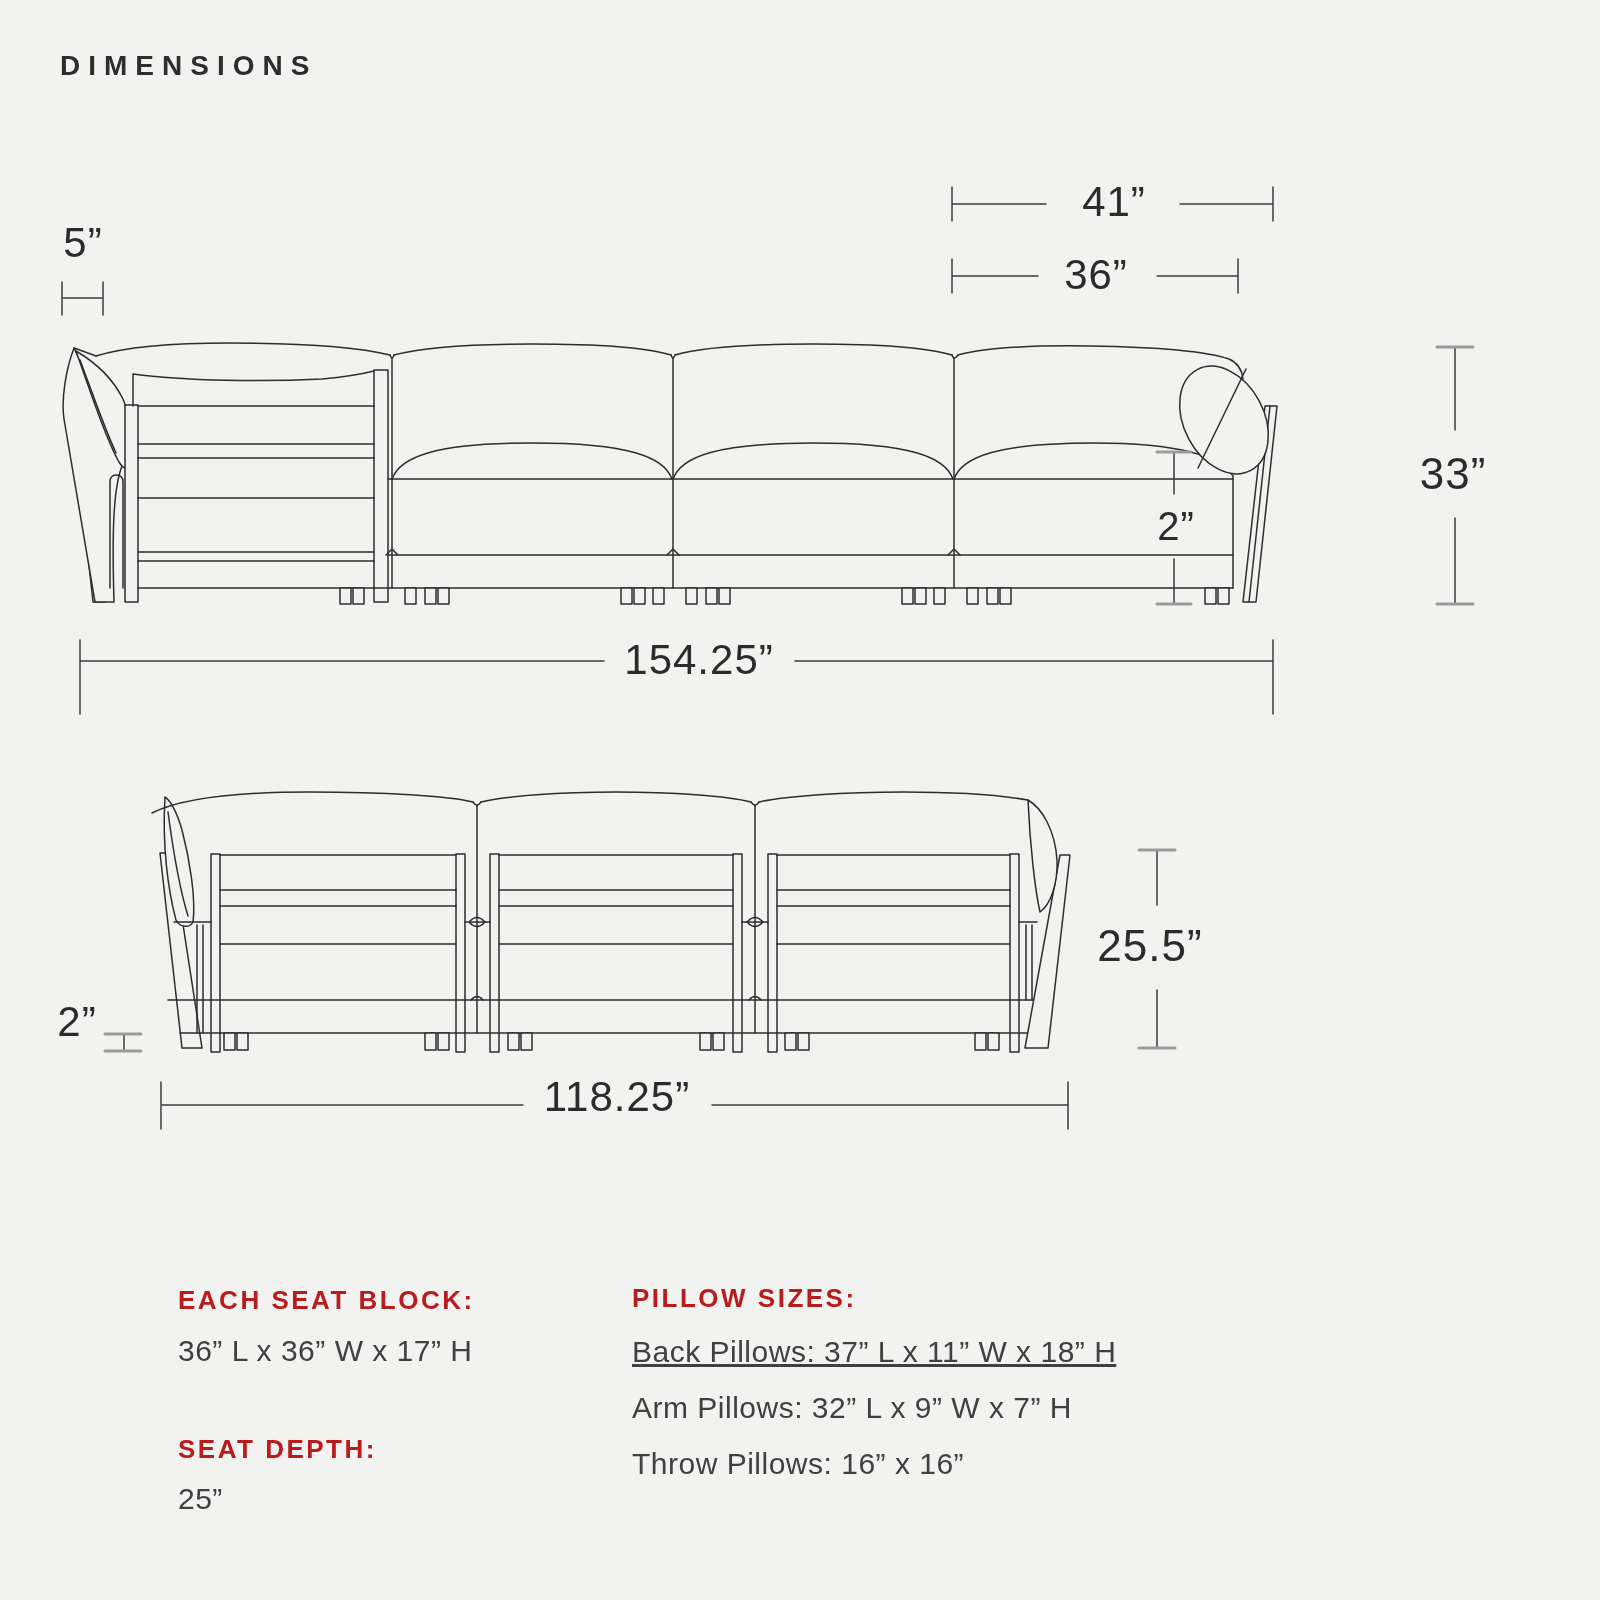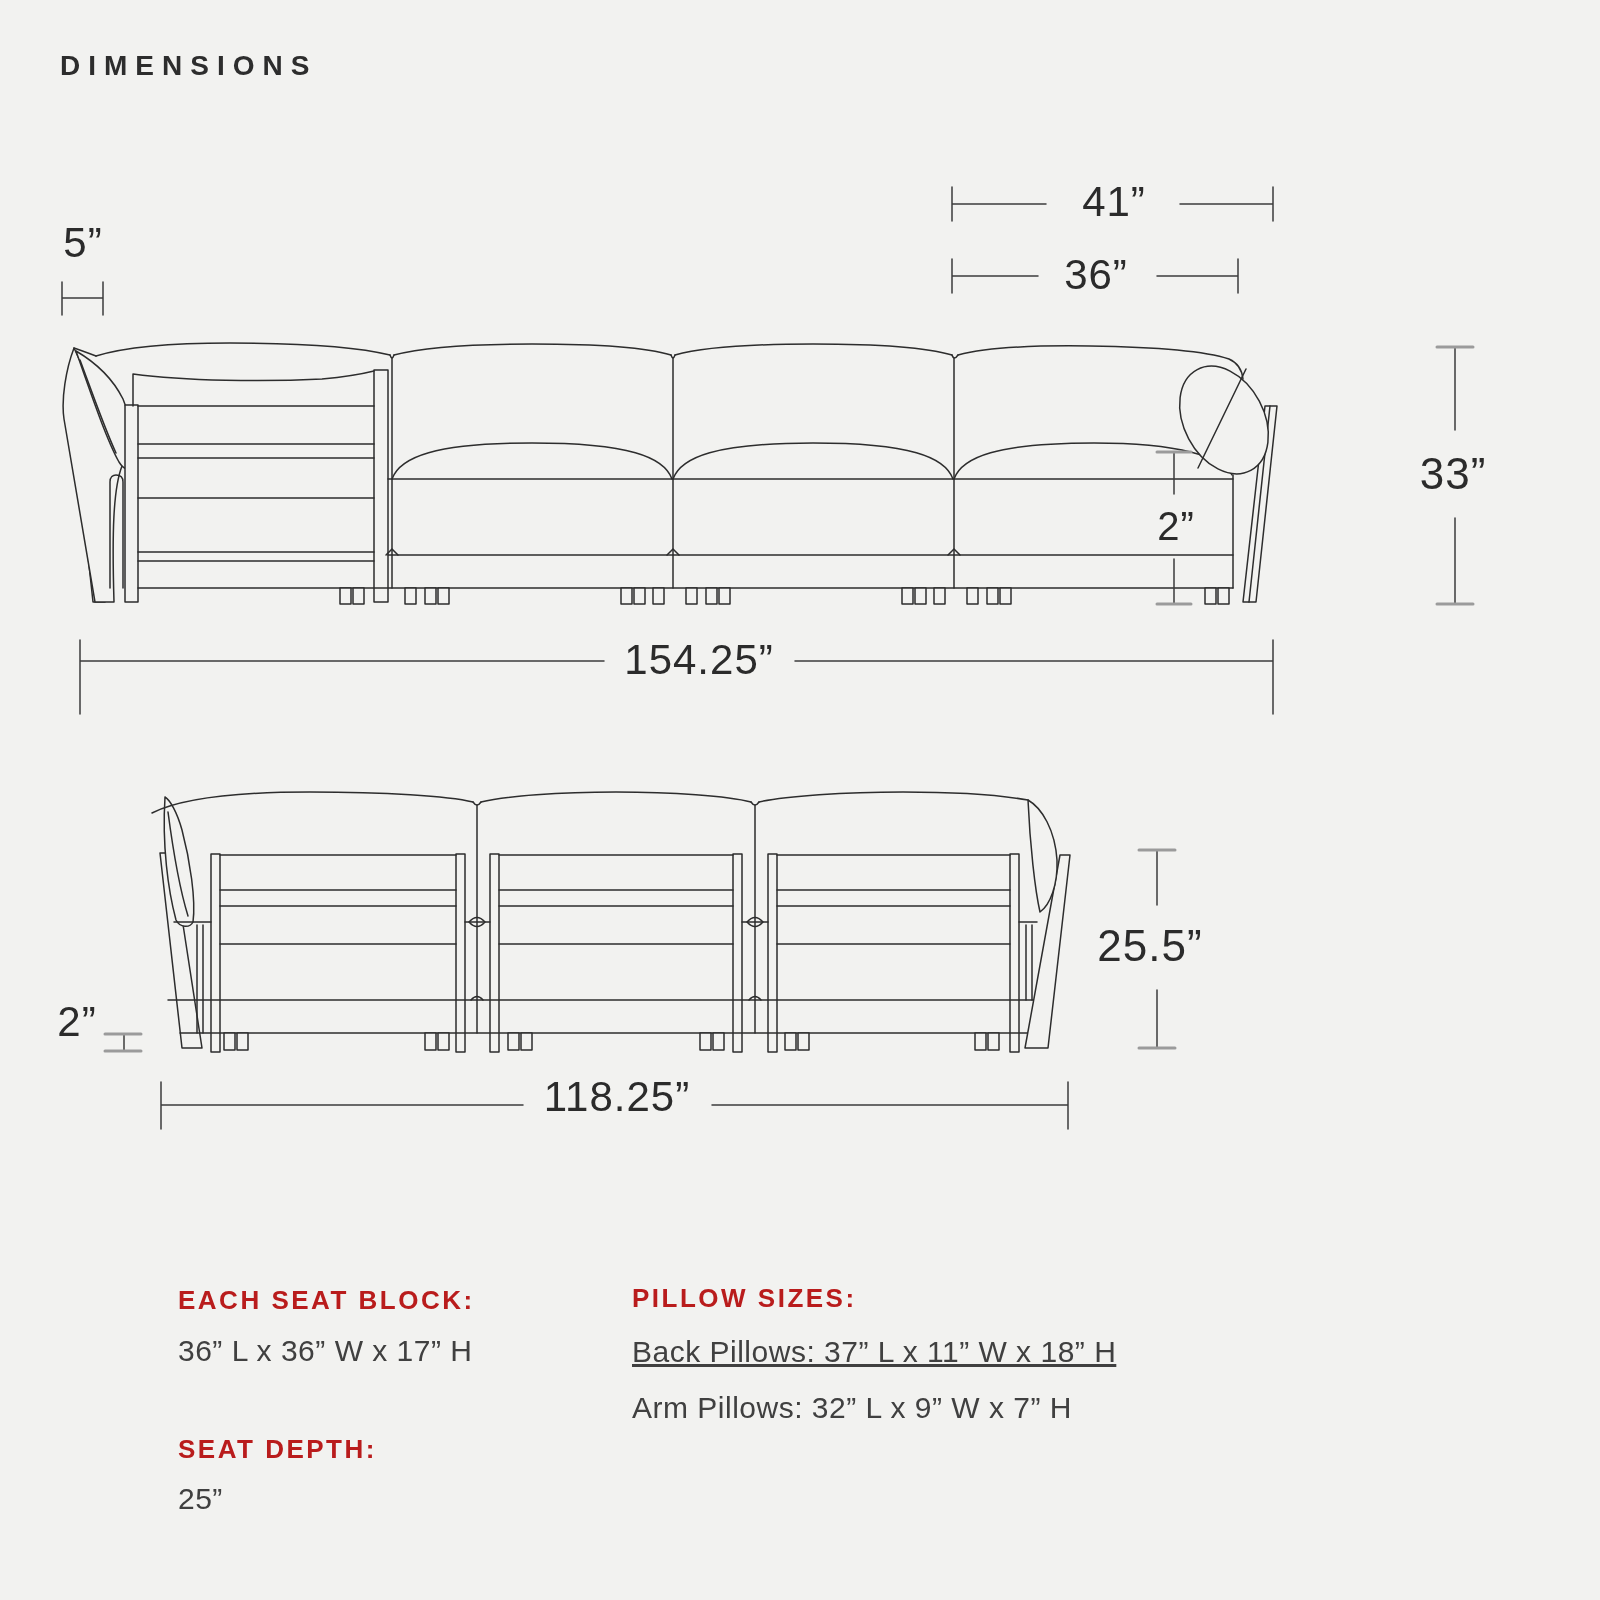--- a/index.html
+++ b/index.html
@@ -230,14 +230,15 @@
   <div class="dim-label" style="left:617px;top:1097px;">118.25”</div>
 
   <div class="spec-heading" style="left:178px;top:1285px;">EACH SEAT BLOCK:</div>
   <div class="spec-value" style="left:178px;top:1334px;">36” L x 36” W x 17” H</div>
   <div class="spec-heading" style="left:178px;top:1434px;">SEAT DEPTH:</div>
   <div class="spec-value" style="left:178px;top:1482px;">25”</div>
 
   <div class="spec-heading" style="left:632px;top:1283px;">PILLOW SIZES:</div>
   <div class="spec-value" style="left:632px;top:1335px;text-decoration:underline;">Back Pillows: 37” L x 11” W x 18” H</div>
   <div class="spec-value" style="left:632px;top:1391px;">Arm Pillows: 32” L x 9” W x 7” H</div>
+  <div class="spec-value" style="left:632px;top:1447px;">Throw Pillows: 16” x 16”</div>
 
 </div>
 
 </body></html>

